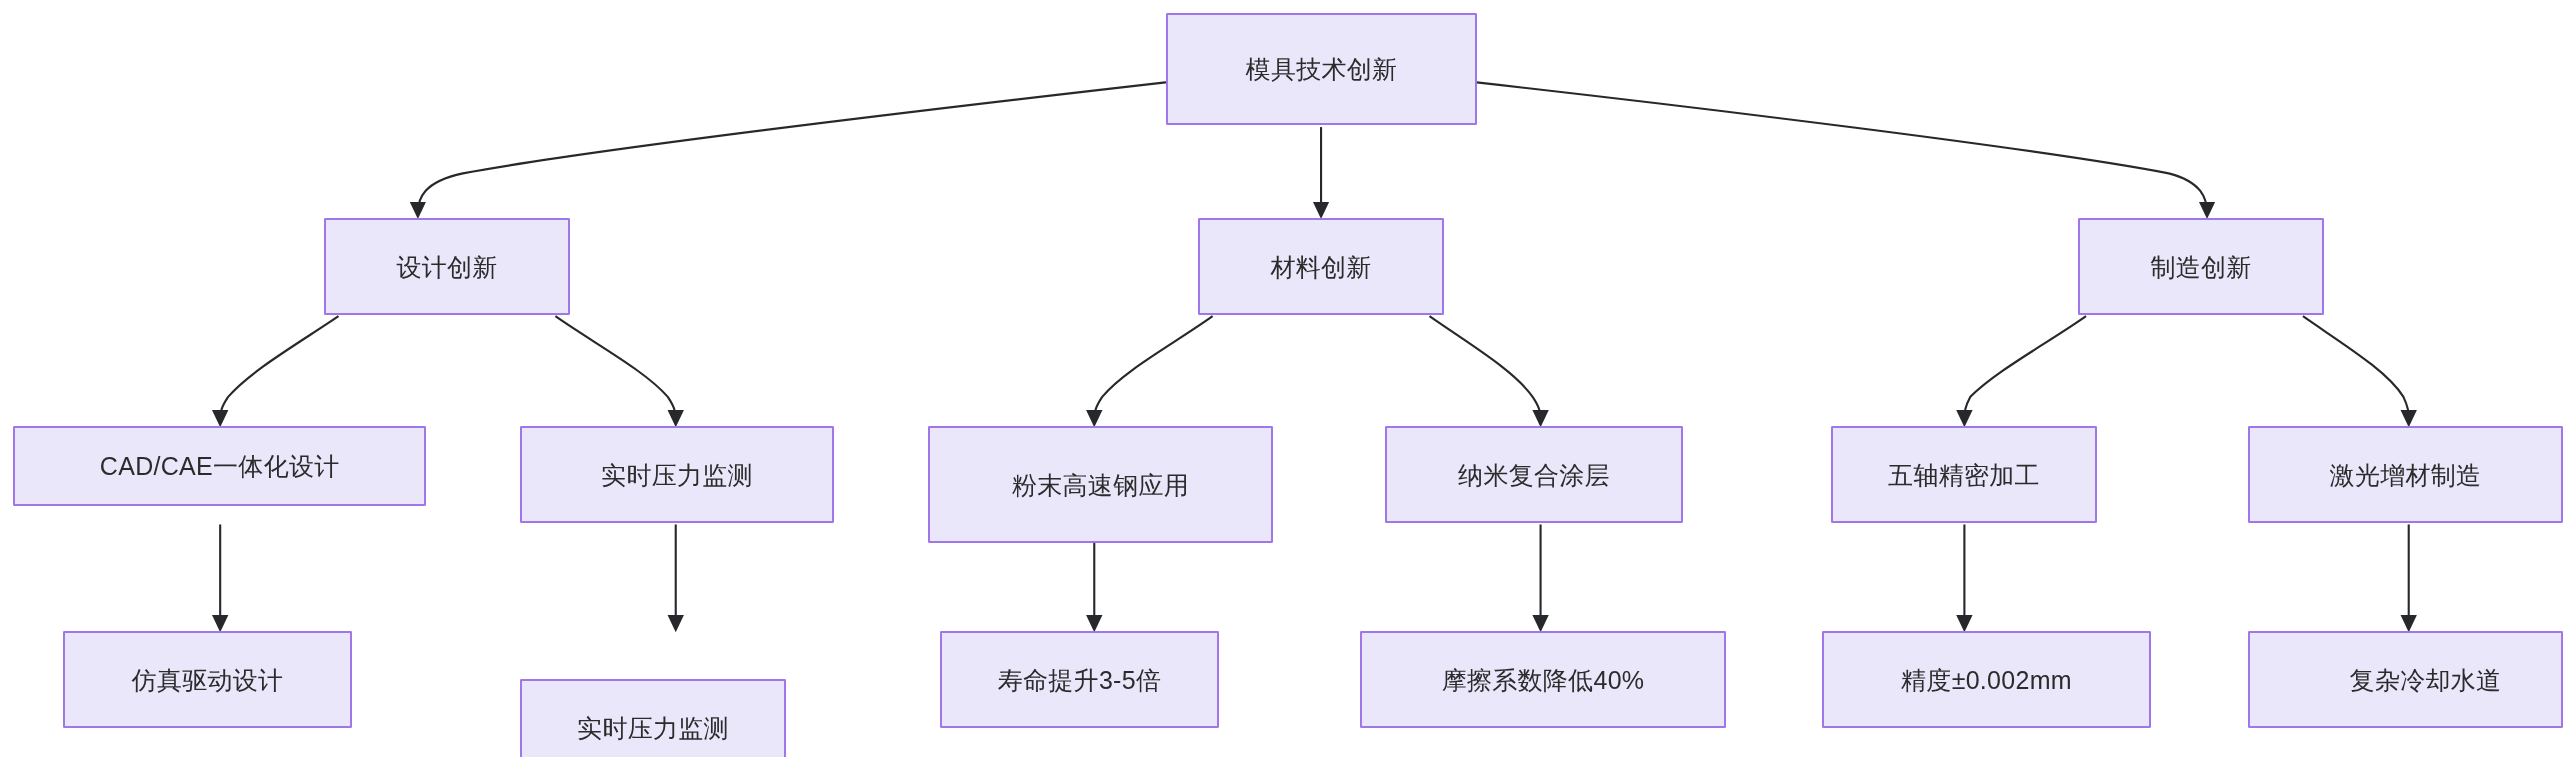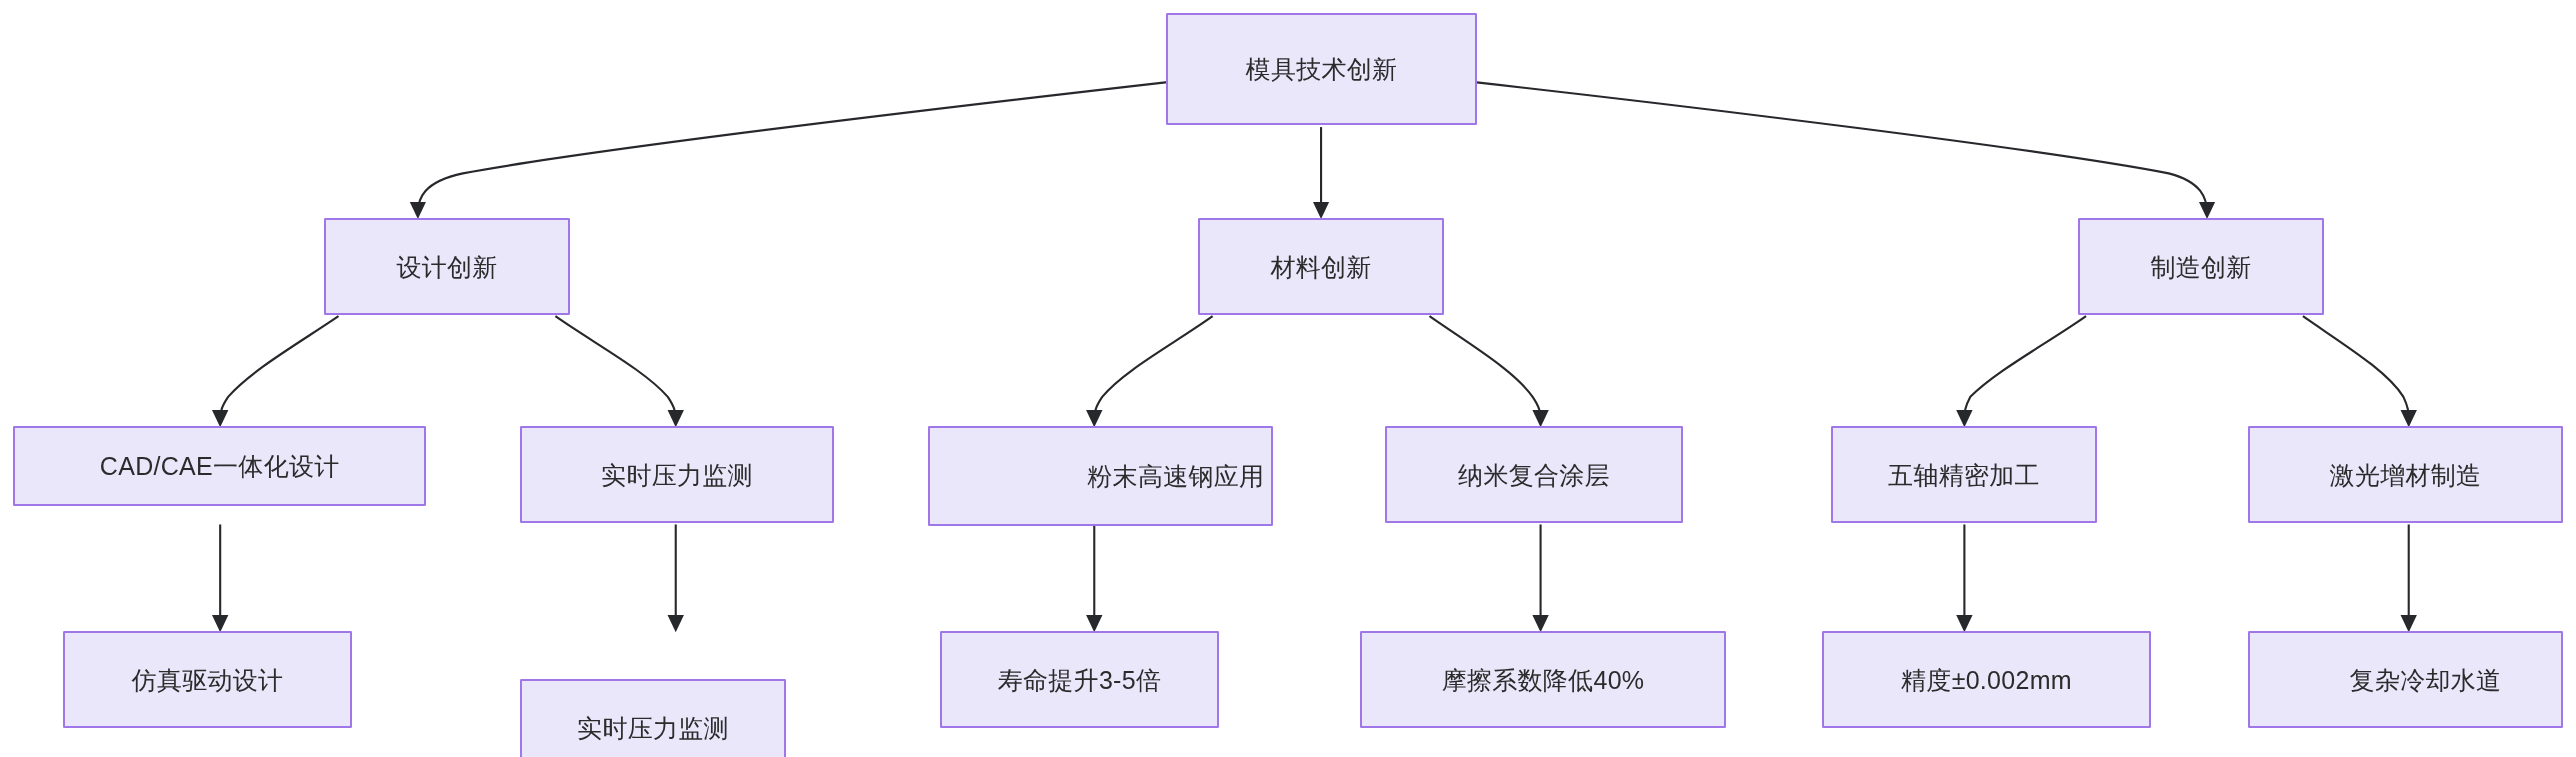--- a/index.html
+++ b/index.html
@@ -84,21 +84,21 @@
       </div>
       <div class="node" style="left: 2072px; top: 218px; width: 246px; height: 97px; background: rgb(234, 231, 251); border-color: rgb(160, 119, 232); color: rgb(43, 43, 43); margin-left: 6px;">
         <span class="node-label">制造创新</span>
       </div>
       <div class="node" style="left: 13.2px; top: 426px; width: 413px; height: 80px; background: rgb(234, 231, 251); border-color: rgb(160, 119, 232); color: rgb(43, 43, 43);">
         <span class="node-label">CAD/CAE一体化设计</span>
       </div>
       <div class="node" style="left: 520px; top: 426px; width: 314px; height: 97px; background: rgb(234, 231, 251); border-color: rgb(160, 119, 232); color: rgb(43, 43, 43);">
         <span class="node-label">实时压力监测</span>
       </div>
-      <div class="node" style="left: 928px; top: 426px; width: 345px; height: 100px; background: rgb(234, 231, 251); border-color: rgb(160, 119, 232); color: rgb(43, 43, 43); justify-content: flex-end;">
+      <div class="node" style="left: 928px; top: 426px; width: 345px; height: 117px; background: rgb(234, 231, 251); border-color: rgb(160, 119, 232); color: rgb(43, 43, 43);">
         <span class="node-label">粉末高速钢应用</span>
       </div>
       <div class="node" style="left: 1385px; top: 426px; width: 298px; height: 97px; background: rgb(234, 231, 251); border-color: rgb(160, 119, 232); color: rgb(43, 43, 43);">
         <span class="node-label">纳米复合涂层</span>
       </div>
       <div class="node" style="left: 1831px; top: 426px; width: 266px; height: 97px; background: rgb(234, 231, 251); border-color: rgb(160, 119, 232); color: rgb(43, 43, 43);">
         <span class="node-label">五轴精密加工</span>
       </div>
       <div class="node" style="left: 2248px; top: 426px; width: 315px; height: 97px; background: rgb(234, 231, 251); border-color: rgb(160, 119, 232); color: rgb(43, 43, 43);">
         <span class="node-label">激光增材制造</span>

